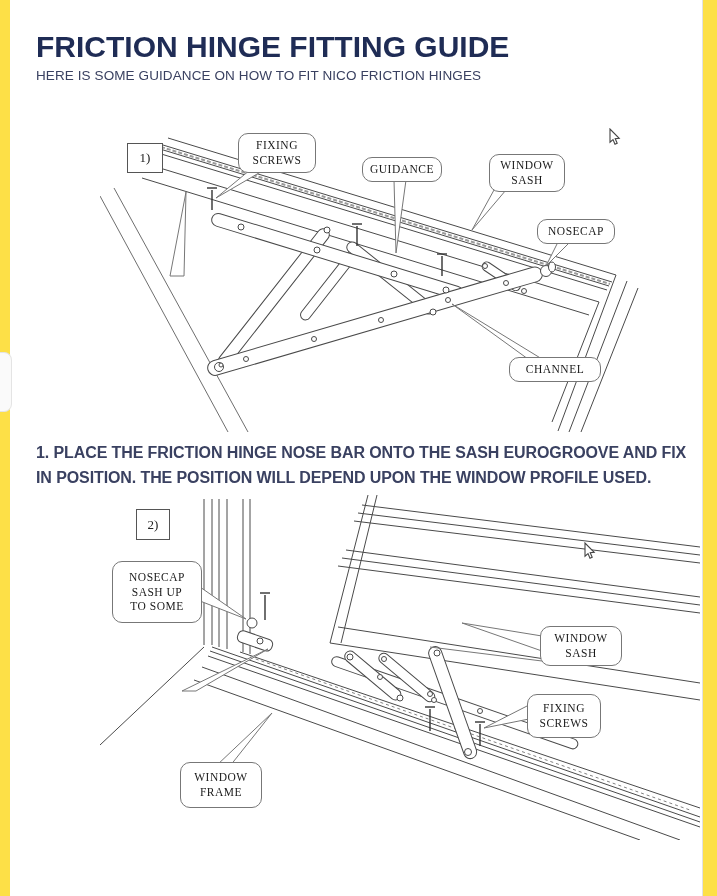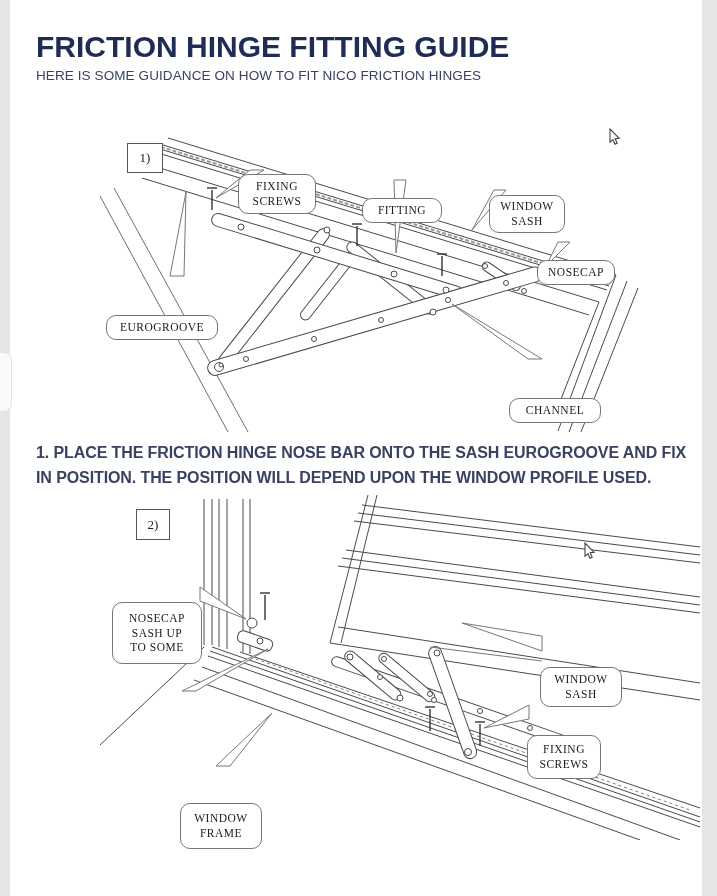--- a/index.html
+++ b/index.html
@@ -1,17 +1,17 @@
 <!DOCTYPE html>
 <html><head>
 <meta charset="utf-8">
 <style>
   html,body{margin:0;padding:0;}
   .page{
-    position:relative;width:717px;height:896px;background:#e5e5e5;
+    position:relative;width:717px;height:896px;background:#fde047;
     font-family:"Liberation Sans",sans-serif;overflow:hidden;
   }
   .card{
     position:absolute;left:10px;top:0;width:692px;height:896px;
     background:#ffffff;border-right:1px solid #e2e2e2;
   }
   .edge-tab{
     position:absolute;left:0;top:352px;width:11px;height:58px;
     background:#fafafa;border:1px solid #e4e4e4;border-left:none;
     border-radius:0 8px 8px 0;
@@ -38,21 +38,21 @@
   .badge{
     position:absolute;background:#fff;border:1px solid #555;
     display:flex;align-items:center;justify-content:center;
     font-family:"Liberation Serif",serif;font-size:13px;color:#222;
   }
   .callout{
     position:absolute;background:#fff;border:1.2px solid #777;
     border-radius:10px;box-sizing:border-box;
     display:flex;flex-direction:column;align-items:center;justify-content:center;
     font-family:"Liberation Serif",serif;font-size:11.5px;color:#1a1a1a;
-    line-height:1.28;letter-spacing:0.5px;text-align:center;padding:1px 8px;margin-top:41px;
+    line-height:1.28;letter-spacing:0.5px;text-align:center;padding:1px 8px;
   }
   .callout span{display:block;white-space:nowrap;}
   .cursor{position:absolute;width:14px;height:18px;}
 </style>
 </head>
 <body>
 
 <div class="page">
   <div class="card"></div>
   <div class="edge-tab"></div>
@@ -142,31 +142,28 @@
       </g>
     </svg>
 
     <div class="badge" style="left:27px;top:25px;width:34px;height:28px;">1)</div>
 
     <div class="callout" style="left:138px;top:15px;width:78px;height:40px;">
       <span>FIXING</span>
       <span>SCREWS</span>
     </div>
     <div class="callout" style="left:262px;top:39px;width:80px;height:25px;">
-      <span>FITTING</span>
+      <span>GUIDANCE</span>
     </div>
     <div class="callout" style="left:389px;top:36px;width:76px;height:38px;">
       <span>WINDOW</span>
       <span>SASH</span>
     </div>
     <div class="callout" style="left:437px;top:101px;width:78px;height:25px;">
       <span>NOSECAP</span>
-    </div>
-    <div class="callout" style="left:6px;top:156px;width:112px;height:25px;">
-      <span>EUROGROOVE</span>
     </div>
     <div class="callout" style="left:409px;top:239px;width:92px;height:25px;">
       <span>CHANNEL</span>
     </div>
 
     <div class="cursor" style="left:508px;top:10px;">
       <svg width="14" height="18" viewBox="0 0 14 18">
         <path d="M2 1 L2 14.2 L5 11.6 L7 16.2 L9.2 15.2 L7.2 10.7 L11.2 10.4 Z" fill="#fff" stroke="#444" stroke-width="1.1"></path>
       </svg>
     </div>

